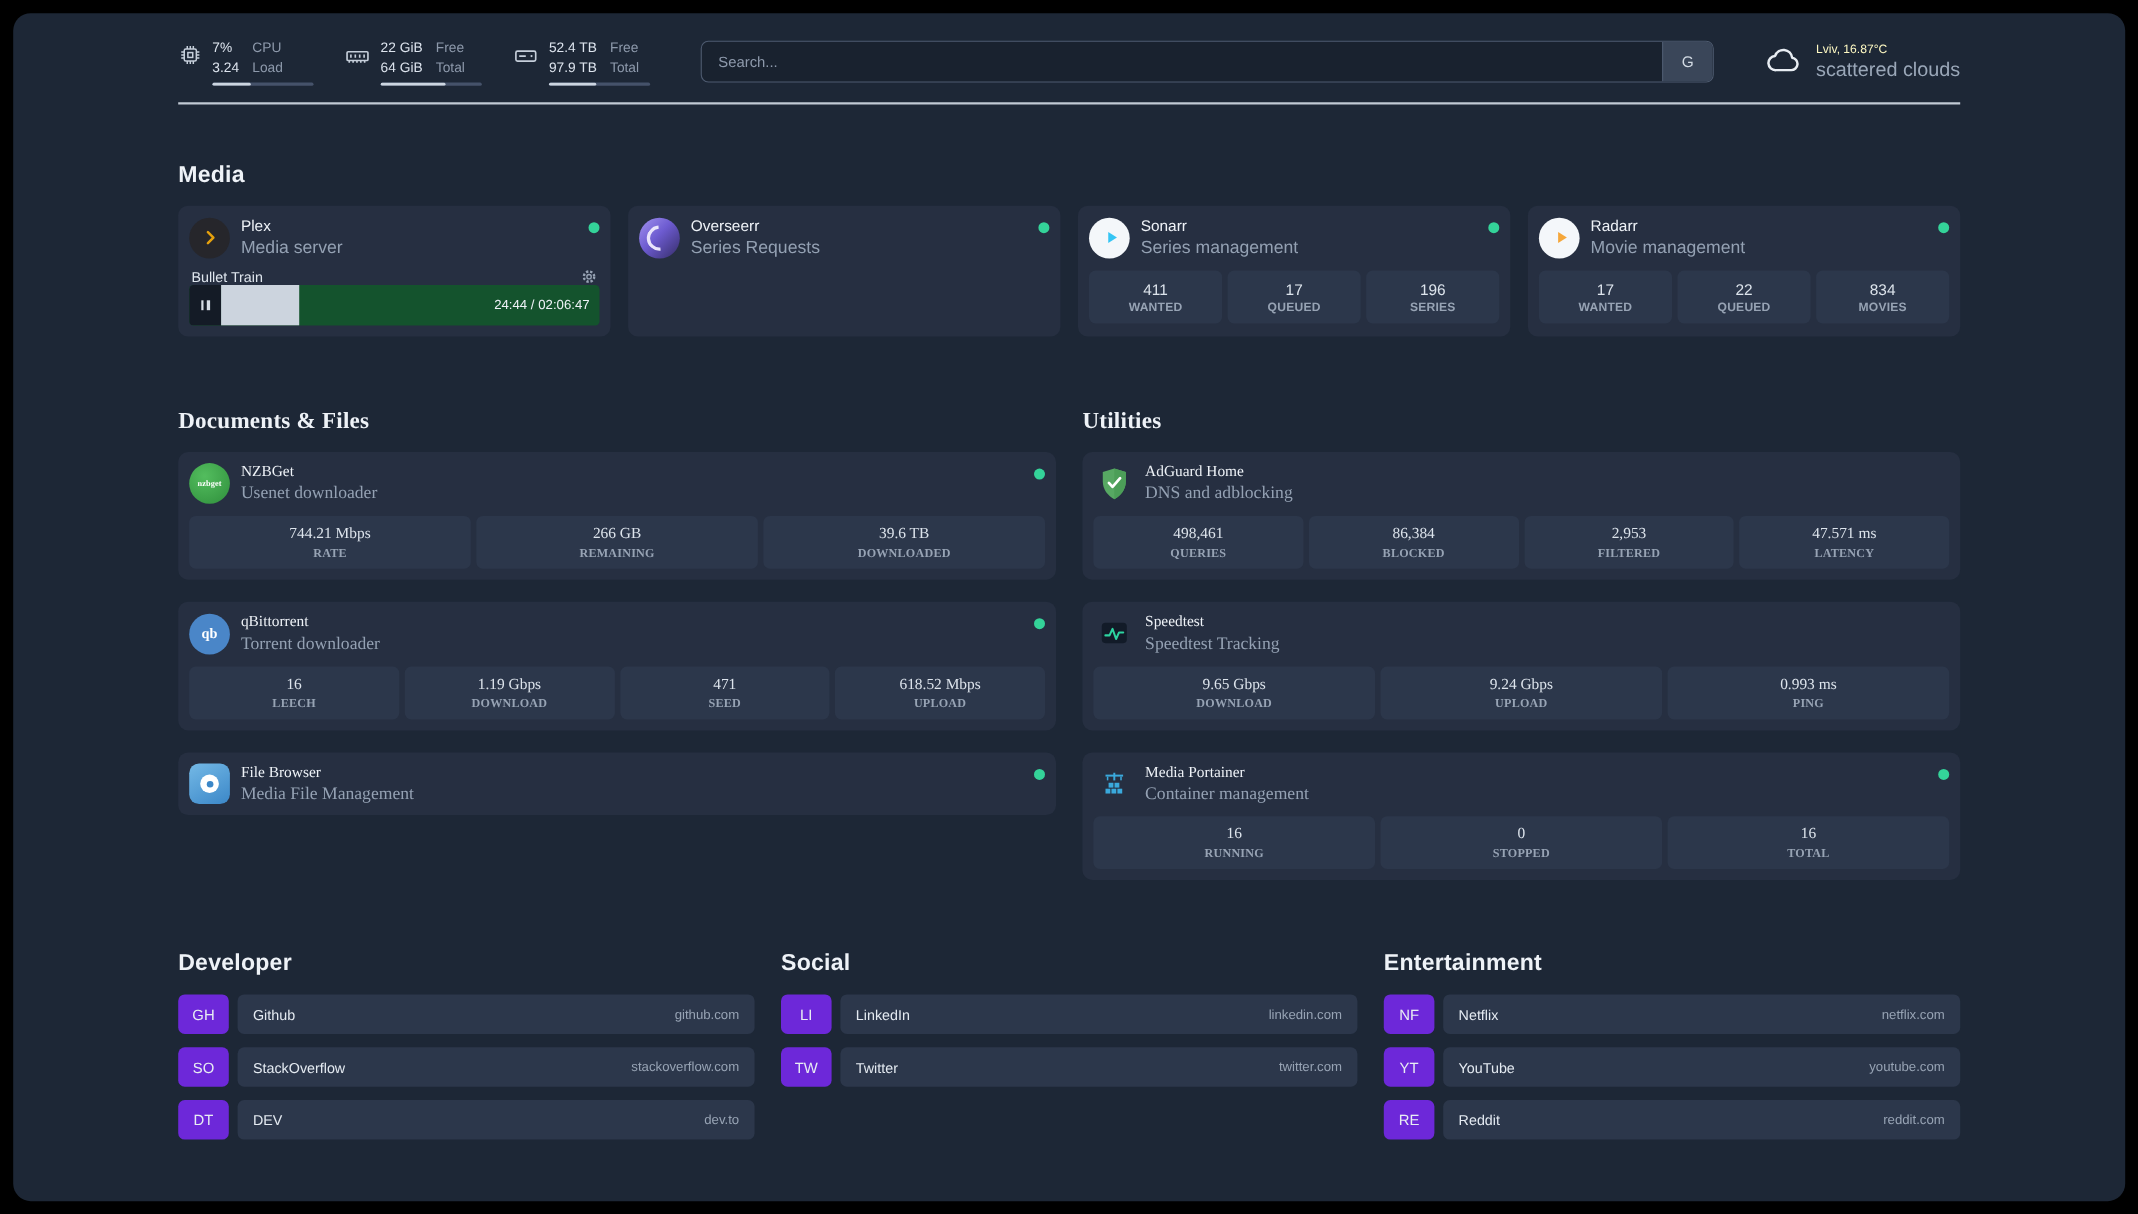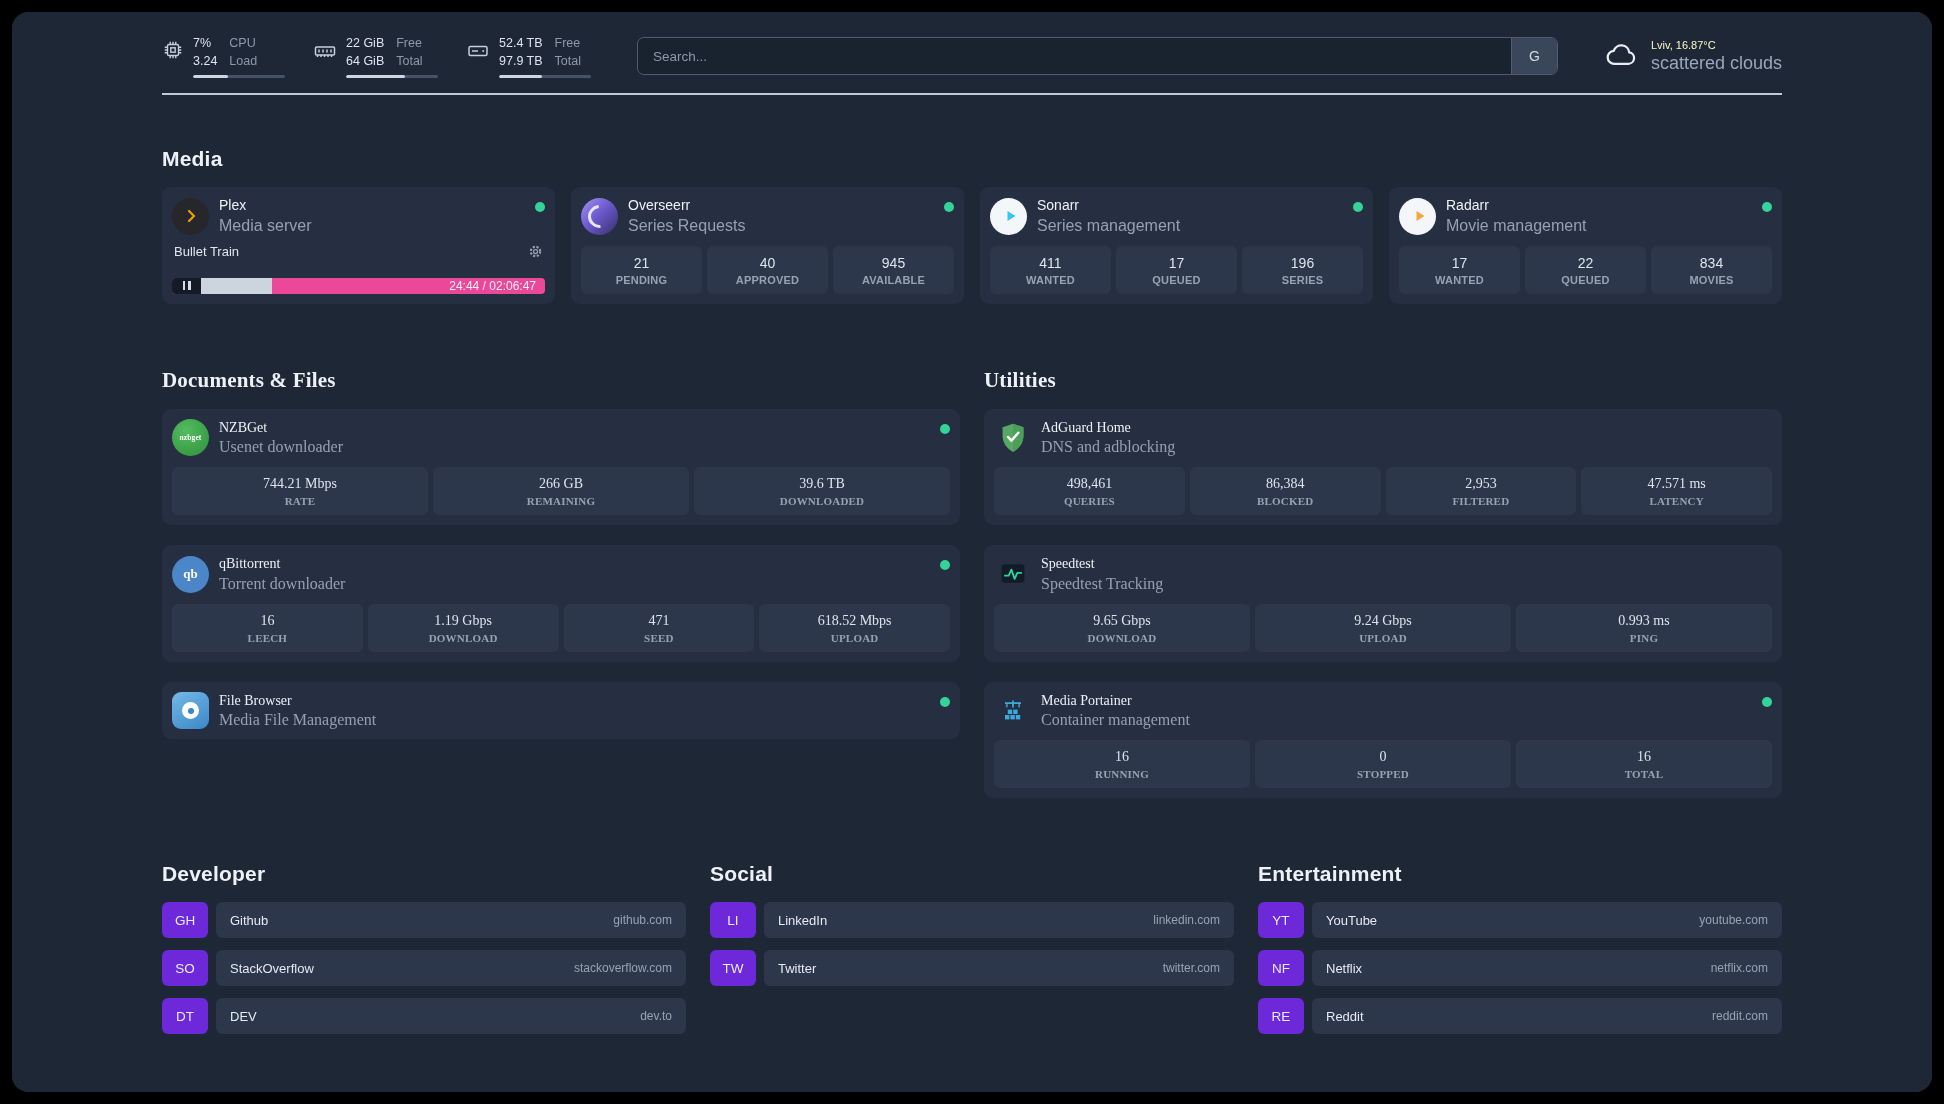--- a/index.html
+++ b/index.html
@@ -49,21 +49,21 @@
 
   .stats { display:flex; gap:5px; margin-top:11px; }
   .stat { flex:1; background:#2c374b; border-radius:6px; text-align:center; padding:9px 4px 8px; }
   .stat-value { font-size:14px; color:#dde4ec; }
   .stat-label { font-size:11px; font-weight:700; color:#97a3b4; margin-top:3px; letter-spacing:.2px; }
 
   
   .np-row { display:flex; align-items:center; margin-top:9px; padding:0 2px; }
   .np-title { font-size:13px; color:#dfe6ee; }
   .gear { margin-left:auto; display:flex; }
-  .player { display:flex; align-items:center; margin-top:auto; height:16px; background:#ec4899; border-radius:4px; overflow:hidden; }
+  .player { display:flex; align-items:center; margin-top:auto; height:37px; background:#14532d; border-radius:4px; overflow:hidden; }
   .pause-chip { width:29px; height:100%; background:#141b26; display:flex; align-items:center; justify-content:center; gap:3px; flex:none; }
   .pause-chip i { width:2.5px; height:9px; background:#d7dde6; display:block; }
   .play-fill { display:block; height:100%; background:#ccd4de; flex:none; }
   .play-time { margin-left:auto; padding-right:9px; font-size:12px; color:#eef2f7; }
 
   
   .icon-plex { background:#26262b; }
   .icon-overseerr { background:linear-gradient(135deg,#a293f0 0%,#6d5bd0 45%,#352d68 100%); }
   .icon-overseerr::after { content:""; position:absolute; width:17px; height:17px; border-radius:50%;
       border:3.5px solid transparent; border-bottom-color:#e9e4fb; border-left-color:#e9e4fb; transform:rotate(40deg); }
@@ -233,34 +233,20 @@
         </div>
 
         <div class="card" data-interactable="true">
           <div class="card-head">
             <span class="svc-icon icon-overseerr" data-interactable="false"></span>
             <div class="svc-text">
               <div class="svc-name" data-interactable="false">Overseerr</div>
               <div class="svc-sub" data-interactable="false">Series Requests</div>
             </div>
             <span class="dot" data-interactable="false"></span>
-          </div>
-          <div class="stats">
-            <div class="stat" data-interactable="false">
-              <div class="stat-value" data-interactable="false">21</div>
-              <div class="stat-label" data-interactable="false">PENDING</div>
-            </div>
-            <div class="stat" data-interactable="false">
-              <div class="stat-value" data-interactable="false">40</div>
-              <div class="stat-label" data-interactable="false">APPROVED</div>
-            </div>
-            <div class="stat" data-interactable="false">
-              <div class="stat-value" data-interactable="false">945</div>
-              <div class="stat-label" data-interactable="false">AVAILABLE</div>
-            </div>
           </div>
         </div>
 
         <div class="card" data-interactable="true">
           <div class="card-head">
             <span class="svc-icon icon-sonarr" data-interactable="false">
               <svg width="20" height="20" viewBox="0 0 24 24">
                   <polygon points="9,6 18.5,12 9,18" fill="#35c5f4"></polygon>
                 </svg>
             </span>
@@ -552,31 +538,31 @@
               <span class="bm-url" data-interactable="false">twitter.com</span>
             </span>
           </div>
         </div>
       </section>
 
       <section data-interactable="false">
         <h2 class="section-title" data-interactable="false">Entertainment</h2>
         <div class="bm-rows">
           <div class="bm-row" data-interactable="true">
+            <span class="bm-abbr" data-interactable="false">NF</span>
+            <span class="bm-bar">
+              <span class="bm-name" data-interactable="false">Netflix</span>
+              <span class="bm-url" data-interactable="false">netflix.com</span>
+            </span>
+          </div>
+          <div class="bm-row" data-interactable="true">
             <span class="bm-abbr" data-interactable="false">YT</span>
             <span class="bm-bar">
               <span class="bm-name" data-interactable="false">YouTube</span>
               <span class="bm-url" data-interactable="false">youtube.com</span>
-            </span>
-          </div>
-          <div class="bm-row" data-interactable="true">
-            <span class="bm-abbr" data-interactable="false">NF</span>
-            <span class="bm-bar">
-              <span class="bm-name" data-interactable="false">Netflix</span>
-              <span class="bm-url" data-interactable="false">netflix.com</span>
             </span>
           </div>
           <div class="bm-row" data-interactable="true">
             <span class="bm-abbr" data-interactable="false">RE</span>
             <span class="bm-bar">
               <span class="bm-name" data-interactable="false">Reddit</span>
               <span class="bm-url" data-interactable="false">reddit.com</span>
             </span>
           </div>
         </div>

